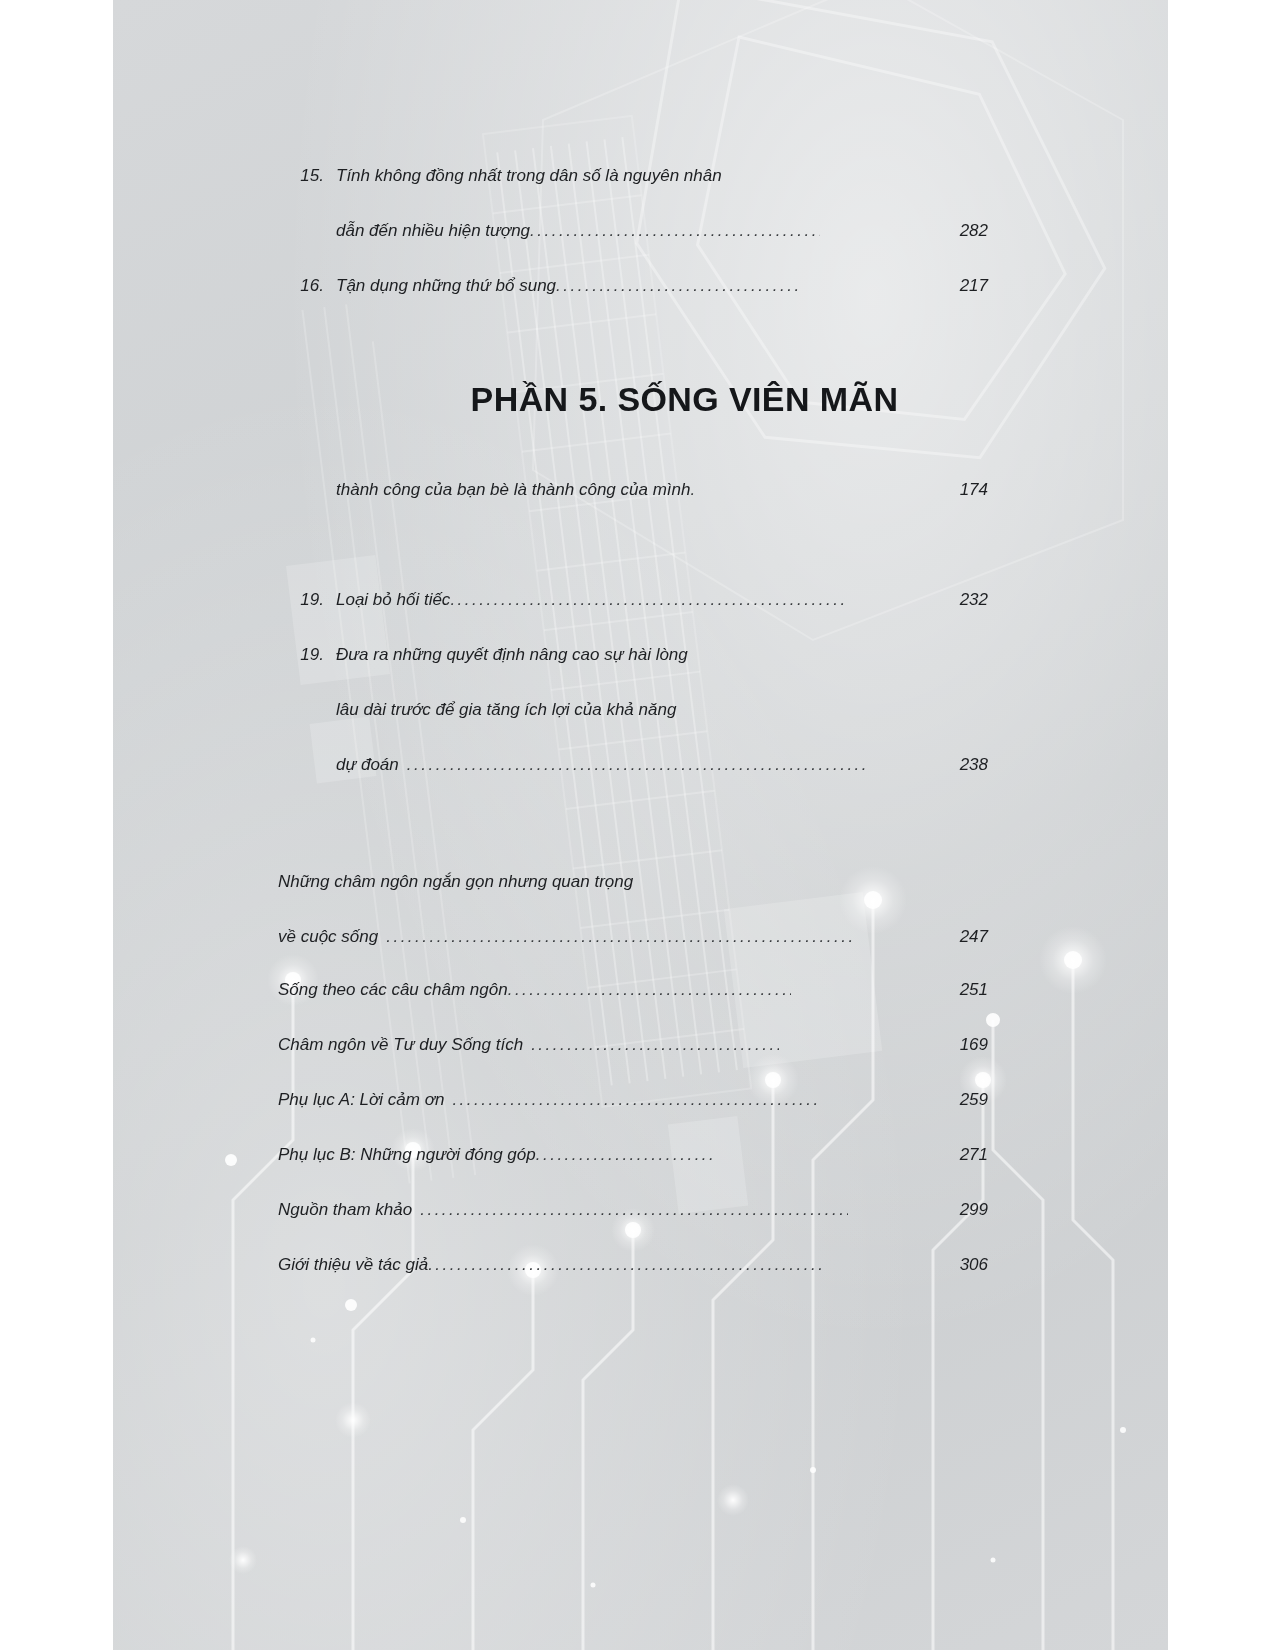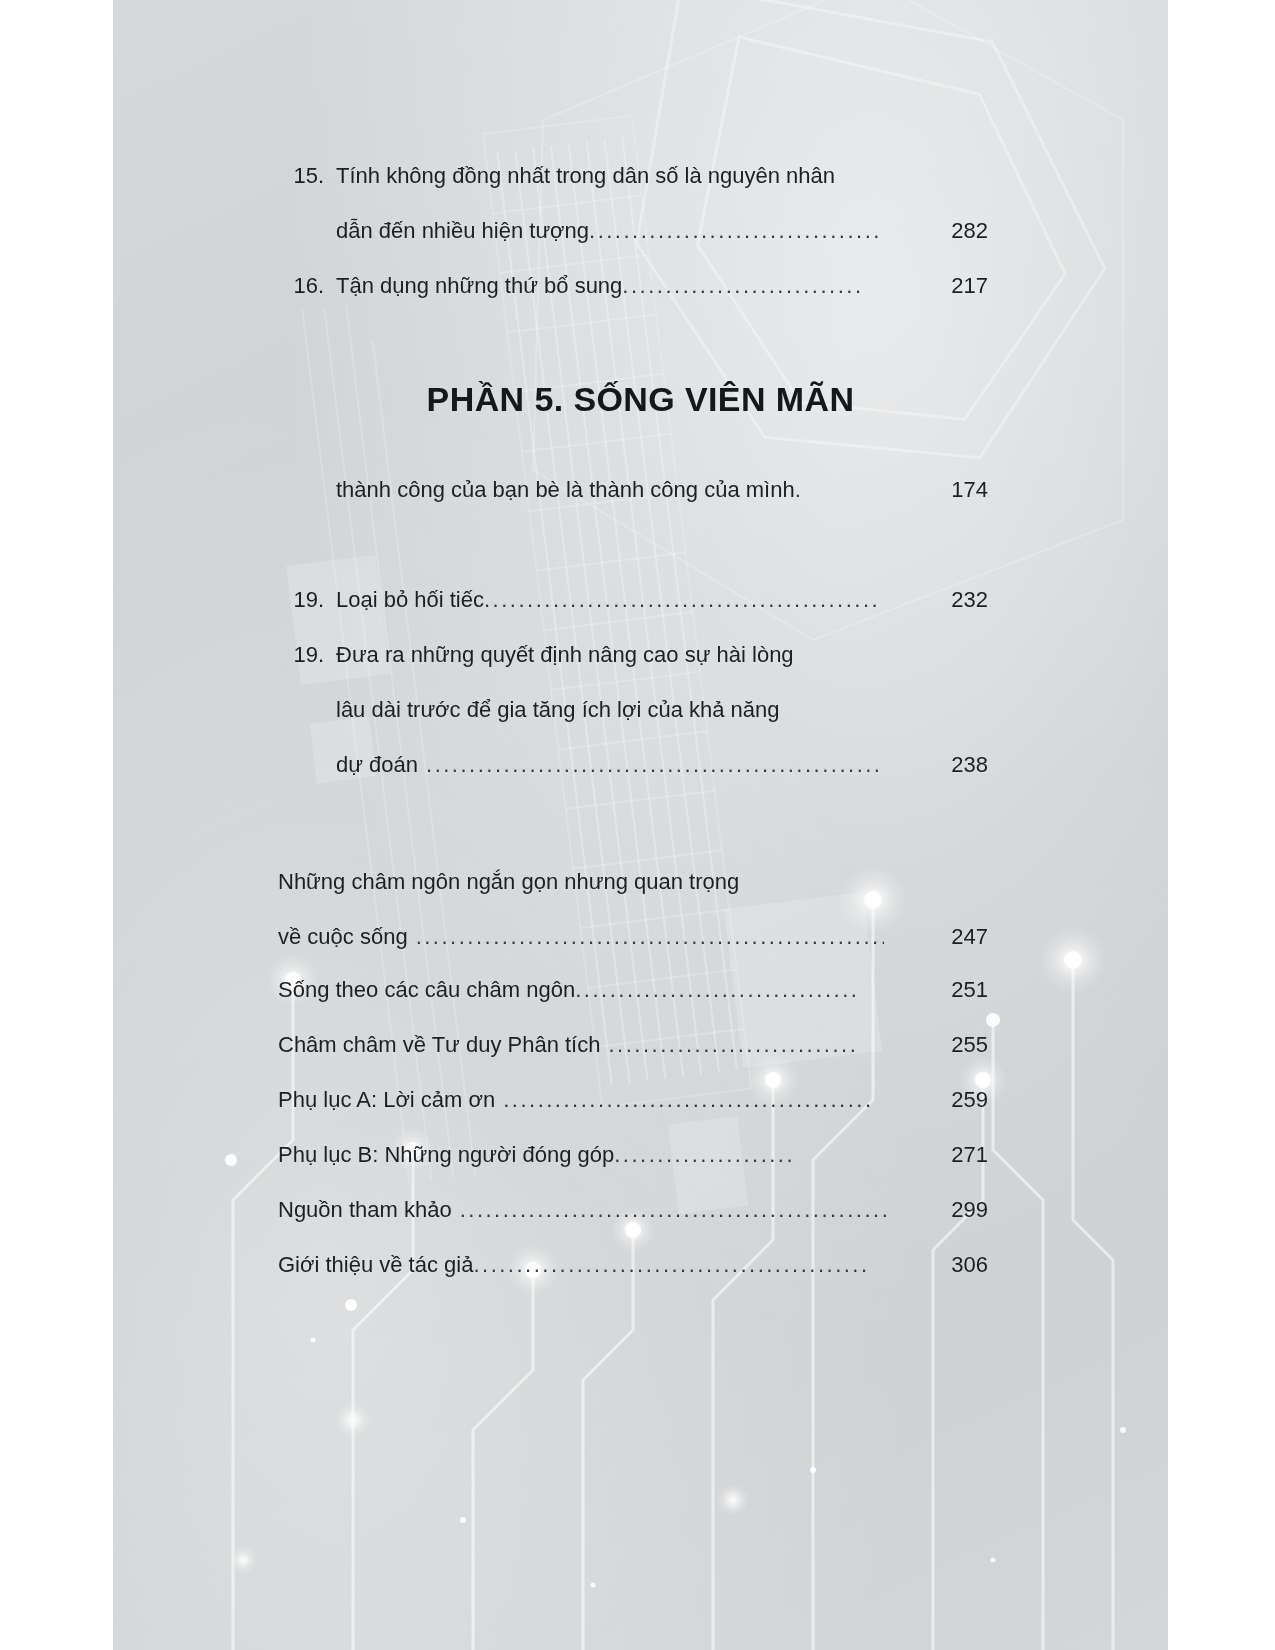--- a/index.html
+++ b/index.html
@@ -42,23 +42,24 @@
     top: 0;
     width: 1055px;
     height: 1650px;
   }
 
   .toc-block { position: absolute; left: 165px; width: 710px; }
 
   .entry {
     position: relative;
     color: #1d1f22;
-    font-size: 22px;
+    font-size: 17px;
     line-height: 55px;
     white-space: nowrap;
+    font-style: italic;
   }
   .entry .num {
     position: absolute;
     left: 0;
     width: 46px;
     text-align: right;
   }
   .entry .txt { display: inline-block; }
   .indent { padding-left: 58px; }
 
@@ -77,20 +78,21 @@
 
   .part-title {
     position: absolute;
     left: 0;
     width: 1055px;
     text-align: center;
     font-size: 34px;
     font-weight: bold;
     letter-spacing: 0.4px;
     color: #15171a;
+    padding-left: 44px;
   }
 
   .row { position: relative; height: 55px; }
 </style>
 </head>
 <body>
 
 <div id="page">
   <div id="sheet">
 
@@ -275,22 +277,22 @@
 
       <div class="toc-block" style="top:962px;">
         <div class="row entry" style="line-height:55px;">
           <span class="txt">Sống theo các câu châm ngôn</span><span class="dots" style="width:283px;">............................................................................................................</span>
           <span class="pg">251</span>
         </div>
       </div>
 
       <div class="toc-block" style="top:1017px;">
         <div class="row entry" style="line-height:55px;">
-          <span class="txt">Châm châm về Tư duy Phân tích</span><span class="dots" style="width:248px; margin-left:8px;">............................................................................................................</span>
-          <span class="pg">255</span>
+          <span class="txt">Châm ngôn về Tư duy Sống tích</span><span class="dots" style="width:248px; margin-left:8px;">............................................................................................................</span>
+          <span class="pg">169</span>
         </div>
       </div>
 
       <div class="toc-block" style="top:1072px;">
         <div class="row entry" style="line-height:55px;">
           <span class="txt">Phụ lục A: Lời cảm ơn</span><span class="dots" style="width:368px; margin-left:8px;">............................................................................................................</span>
           <span class="pg">259</span>
         </div>
       </div>
 

